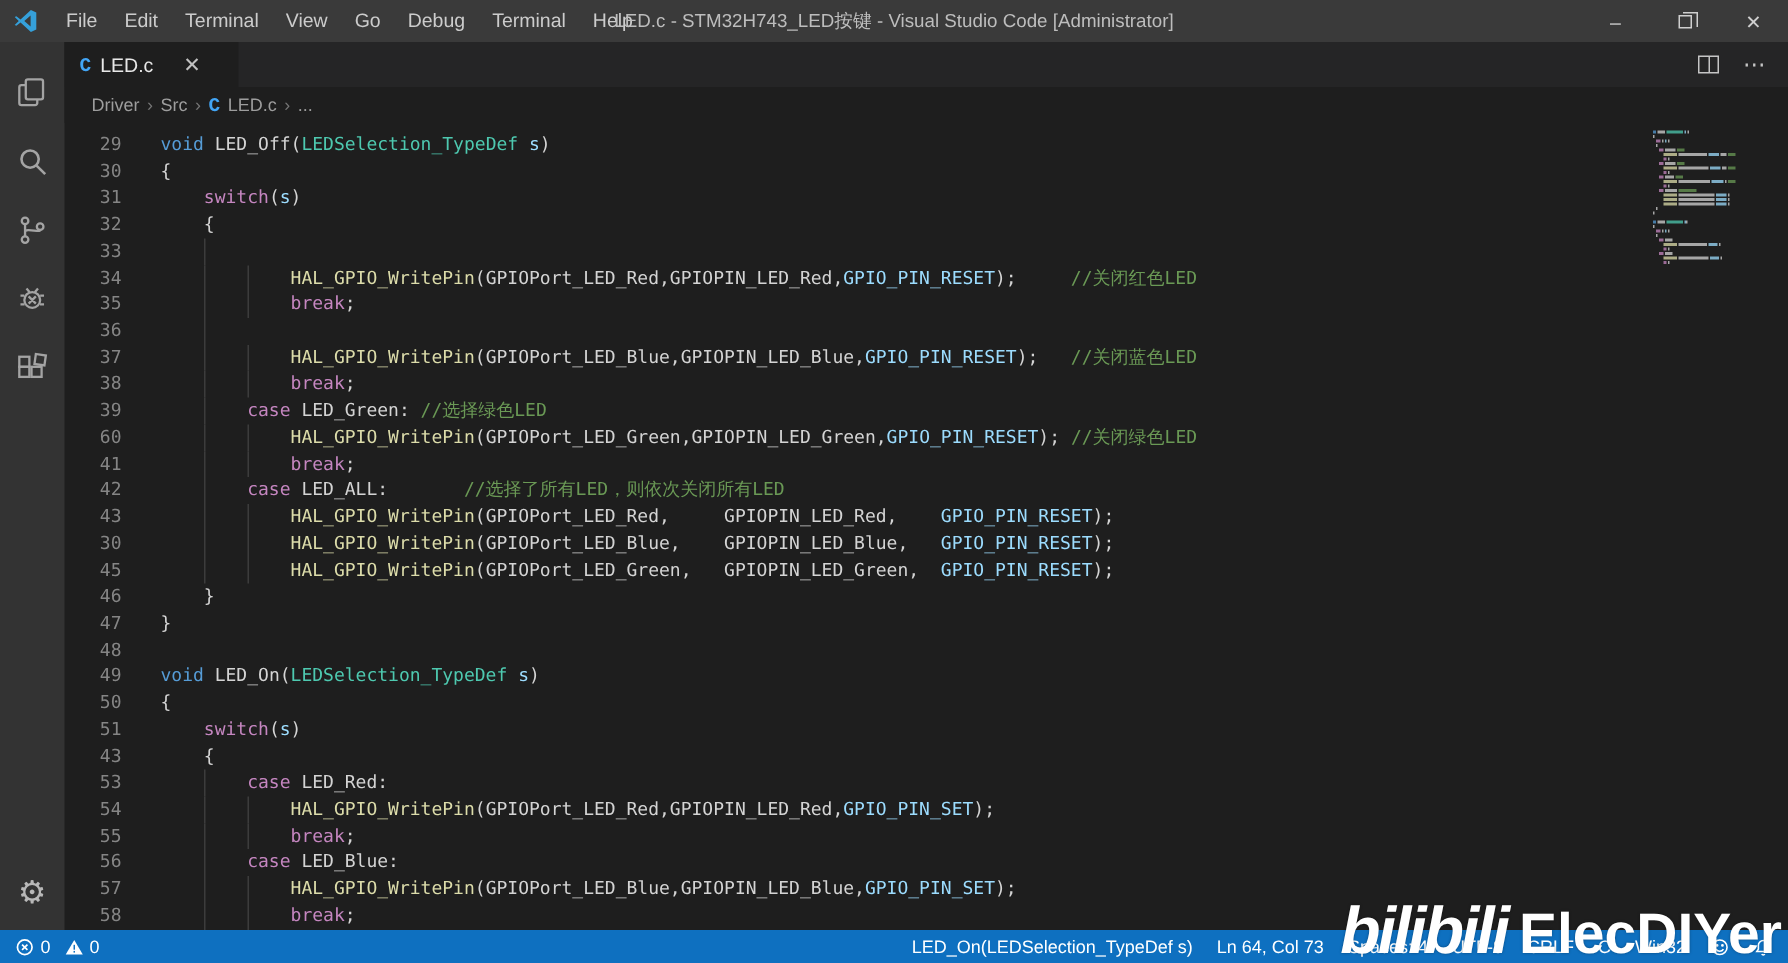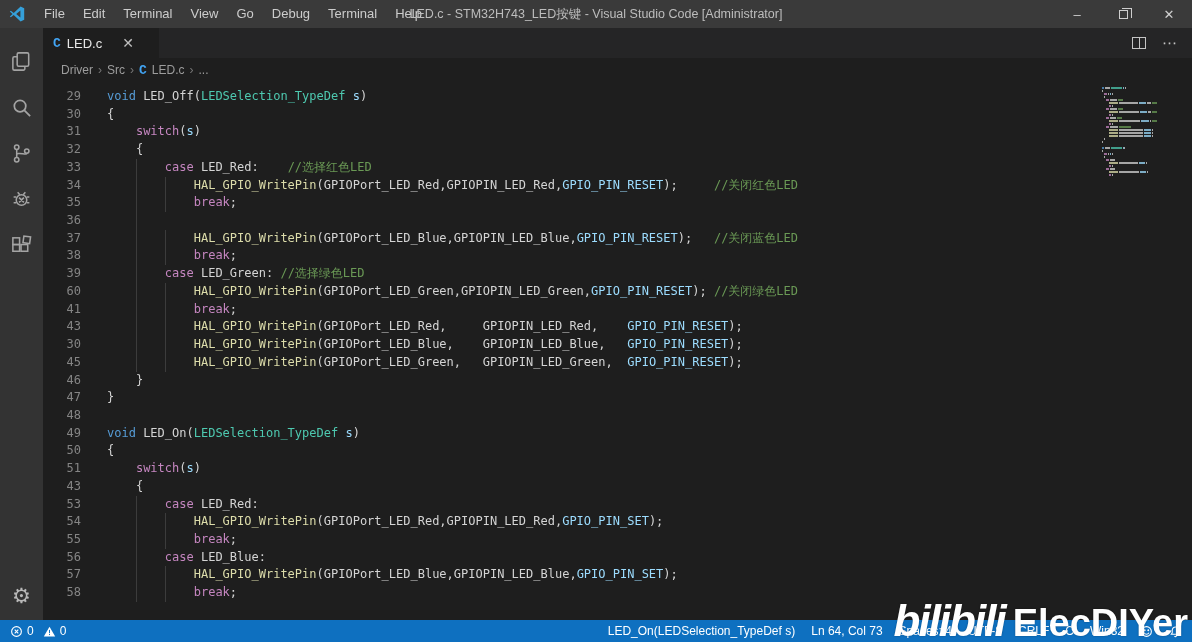--- a/index.html
+++ b/index.html
@@ -184,21 +184,21 @@
             <div class="code-row">
               <div class="gutter">31</div>
               <div class="code-cell"><span class="code-text"><span style="color: rgb(212, 212, 212);">    </span><span style="color: rgb(197, 134, 192);">switch</span><span style="color: rgb(212, 212, 212);">(</span><span style="color: rgb(156, 220, 254);">s</span><span style="color: rgb(212, 212, 212);">)</span></span></div>
             </div>
             <div class="code-row">
               <div class="gutter">32</div>
               <div class="code-cell"><span class="code-text"><span style="color: rgb(212, 212, 212);">    {</span></span></div>
             </div>
             <div class="code-row">
               <div class="gutter">33</div>
-              <div class="code-cell"><span class="indent-guide" style="left: 46.88px;"></span><span class="code-text"><span style="color: rgb(212, 212, 212);">        </span><span style="color: rgb(197, 134, 192);">case</span><span style="color: rgb(212, 212, 212);"> LED_Red:    </span><span style="color: rgb(106, 153, 85);">//选择红色LED</span></span></div>
+              <div class="code-cell"><span class="indent-guide" style="left: 46.88px;"></span></div>
             </div>
             <div class="code-row">
               <div class="gutter">34</div>
               <div class="code-cell"><span class="indent-guide" style="left: 46.88px;"></span><span class="indent-guide" style="left: 75.76px;"></span><span class="code-text"><span style="color: rgb(212, 212, 212);">            </span><span style="color: rgb(220, 220, 170);">HAL_GPIO_WritePin</span><span style="color: rgb(212, 212, 212);">(GPIOPort_LED_Red,GPIOPIN_LED_Red,</span><span style="color: rgb(156, 220, 254);">GPIO_PIN_RESET</span><span style="color: rgb(212, 212, 212);">);     </span><span style="color: rgb(106, 153, 85);">//关闭红色LED</span></span></div>
             </div>
             <div class="code-row">
               <div class="gutter">35</div>
               <div class="code-cell"><span class="indent-guide" style="left: 46.88px;"></span><span class="indent-guide" style="left: 75.76px;"></span><span class="code-text"><span style="color: rgb(212, 212, 212);">            </span><span style="color: rgb(197, 134, 192);">break</span><span style="color: rgb(212, 212, 212);">;</span></span></div>
             </div>
             <div class="code-row">
@@ -217,20 +217,24 @@
               <div class="gutter">39</div>
               <div class="code-cell"><span class="indent-guide" style="left: 46.88px;"></span><span class="code-text"><span style="color: rgb(212, 212, 212);">        </span><span style="color: rgb(197, 134, 192);">case</span><span style="color: rgb(212, 212, 212);"> LED_Green: </span><span style="color: rgb(106, 153, 85);">//选择绿色LED</span></span></div>
             </div>
             <div class="code-row">
               <div class="gutter">60</div>
               <div class="code-cell"><span class="indent-guide" style="left: 46.88px;"></span><span class="indent-guide" style="left: 75.76px;"></span><span class="code-text"><span style="color: rgb(212, 212, 212);">            </span><span style="color: rgb(220, 220, 170);">HAL_GPIO_WritePin</span><span style="color: rgb(212, 212, 212);">(GPIOPort_LED_Green,GPIOPIN_LED_Green,</span><span style="color: rgb(156, 220, 254);">GPIO_PIN_RESET</span><span style="color: rgb(212, 212, 212);">); </span><span style="color: rgb(106, 153, 85);">//关闭绿色LED</span></span></div>
             </div>
             <div class="code-row">
               <div class="gutter">41</div>
               <div class="code-cell"><span class="indent-guide" style="left: 46.88px;"></span><span class="indent-guide" style="left: 75.76px;"></span><span class="code-text"><span style="color: rgb(212, 212, 212);">            </span><span style="color: rgb(197, 134, 192);">break</span><span style="color: rgb(212, 212, 212);">;</span></span></div>
+            </div>
+            <div class="code-row">
+              <div class="gutter">42</div>
+              <div class="code-cell"><span class="indent-guide" style="left: 46.88px;"></span><span class="code-text"><span style="color: rgb(212, 212, 212);">        </span><span style="color: rgb(197, 134, 192);">case</span><span style="color: rgb(212, 212, 212);"> LED_ALL:       </span><span style="color: rgb(106, 153, 85);">//选择了所有LED，则依次关闭所有LED</span></span></div>
             </div>
             <div class="code-row">
               <div class="gutter">43</div>
               <div class="code-cell"><span class="indent-guide" style="left: 46.88px;"></span><span class="indent-guide" style="left: 75.76px;"></span><span class="code-text"><span style="color: rgb(212, 212, 212);">            </span><span style="color: rgb(220, 220, 170);">HAL_GPIO_WritePin</span><span style="color: rgb(212, 212, 212);">(GPIOPort_LED_Red,     GPIOPIN_LED_Red,    </span><span style="color: rgb(156, 220, 254);">GPIO_PIN_RESET</span><span style="color: rgb(212, 212, 212);">);</span></span></div>
             </div>
             <div class="code-row">
               <div class="gutter">30</div>
               <div class="code-cell"><span class="indent-guide" style="left: 46.88px;"></span><span class="indent-guide" style="left: 75.76px;"></span><span class="code-text"><span style="color: rgb(212, 212, 212);">            </span><span style="color: rgb(220, 220, 170);">HAL_GPIO_WritePin</span><span style="color: rgb(212, 212, 212);">(GPIOPort_LED_Blue,    GPIOPIN_LED_Blue,   </span><span style="color: rgb(156, 220, 254);">GPIO_PIN_RESET</span><span style="color: rgb(212, 212, 212);">);</span></span></div>
             </div>
             <div class="code-row">

